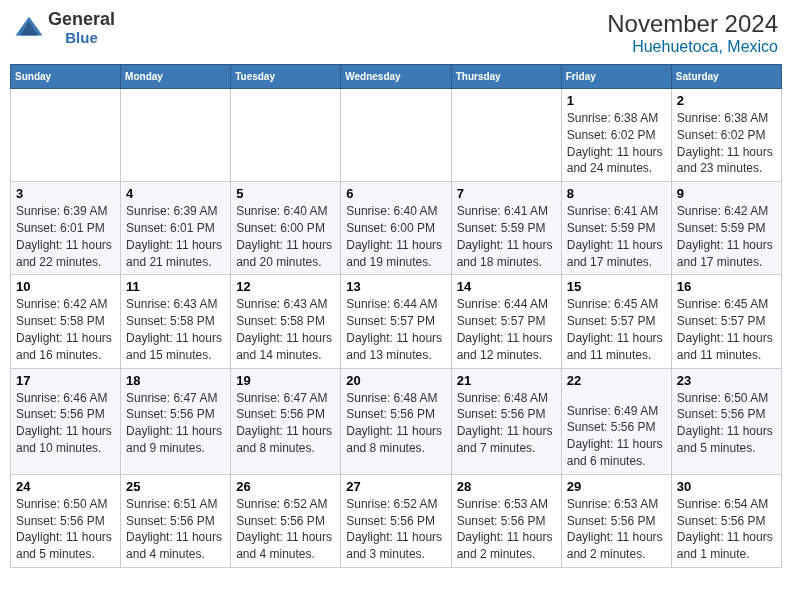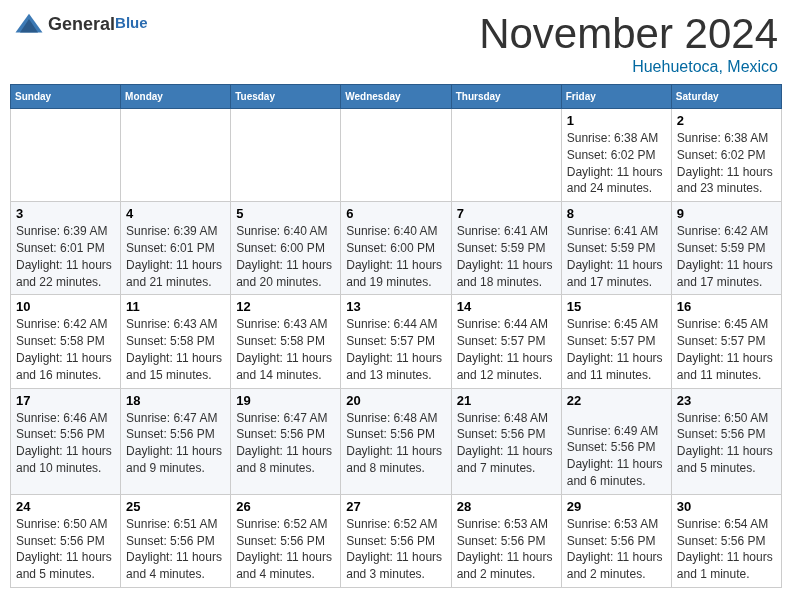--- a/index.html
+++ b/index.html
@@ -17,21 +17,21 @@
       margin-bottom: 8px;
       padding: 0 4px;
     }
     .logo {
       display: flex;
       align-items: center;
       gap: 4px;
     }
     .logo-text {
       display: flex;
-      flex-direction: row;
+      flex-direction: column;
       line-height: 1.1;
     }
     .logo-general {
       font-size: 18px;
       font-weight: bold;
       color: #333;
     }
     .logo-blue {
       font-size: 15px;
       font-weight: bold;
@@ -39,21 +39,21 @@
       text-align: center;
     }
     .logo-icon {
       width: 30px;
       height: 30px;
     }
     .title-area {
       text-align: right;
     }
     .month-title {
-      font-size: 42px;
+      font-size: 24px;
       font-weight: normal;
       color: #333;
     }
     .location {
       font-size: 16px;
       color: #0369a1;
     }
     .calendar {
       width: 100%;
       border-collapse: collapse;

